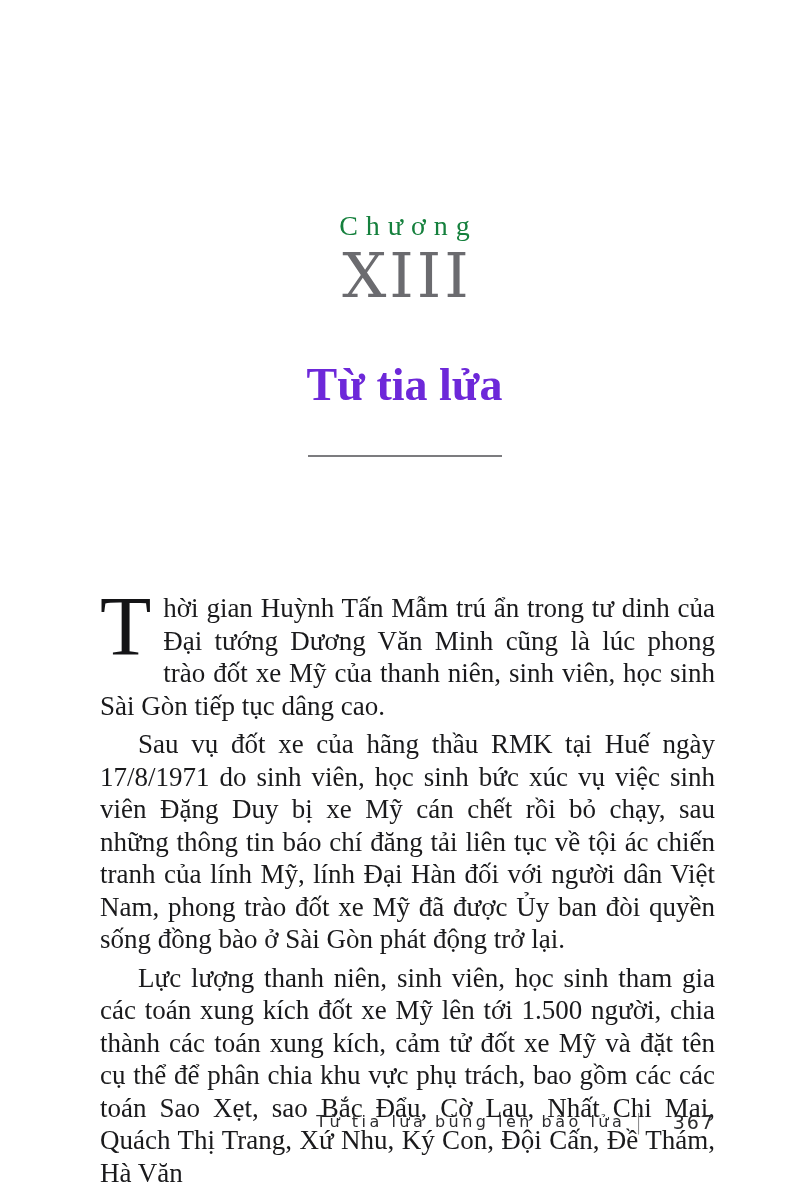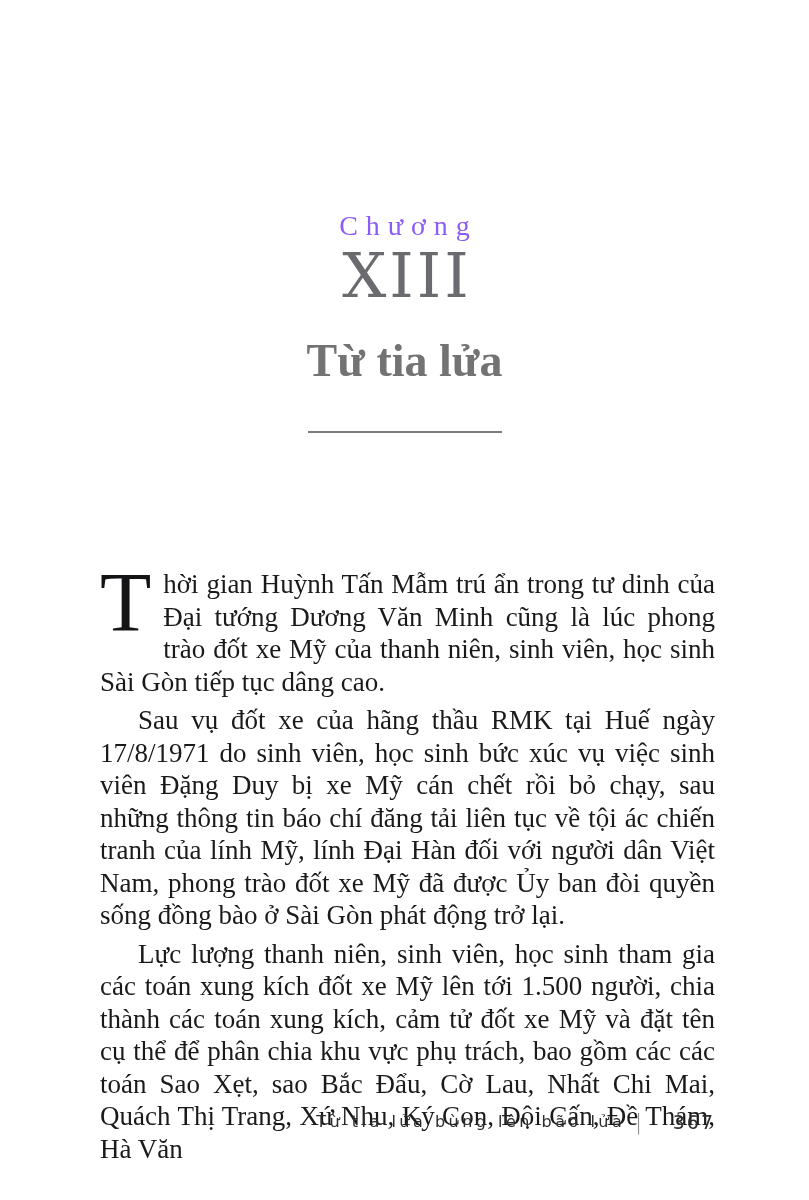--- a/index.html
+++ b/index.html
@@ -17,37 +17,37 @@
   }
   .chapter-head {
     text-align: center;
     padding-top: 211px;
   }
   .chapter-label {
     font-size: 28px;
     line-height: 30px;
     letter-spacing: 8px;
     padding-left: 8px; 
-    color: #8b5cf6;
+    color: #15803d;
   }
   .chapter-numeral {
     font-family: "DejaVu Serif", serif;
     font-size: 62px;
     line-height: 62px;
     letter-spacing: 3px;
     padding-left: 5px;
     color: #6b6b6f;
     margin-top: 4px;
   }
   .chapter-title {
     font-size: 46px;
     line-height: 52px;
     font-weight: 700;
-    color: #737373;
-    margin-top: 28px;
+    color: #6d28d9;
+    margin-top: 52px;
   }
   .divider {
     width: 194px;
     height: 2px;
     background: #7c7c7f;
     margin: 44px auto 0 auto;
   }
   .body-text {
     margin: 135px 94px 0 100px;
     font-size: 27px;

